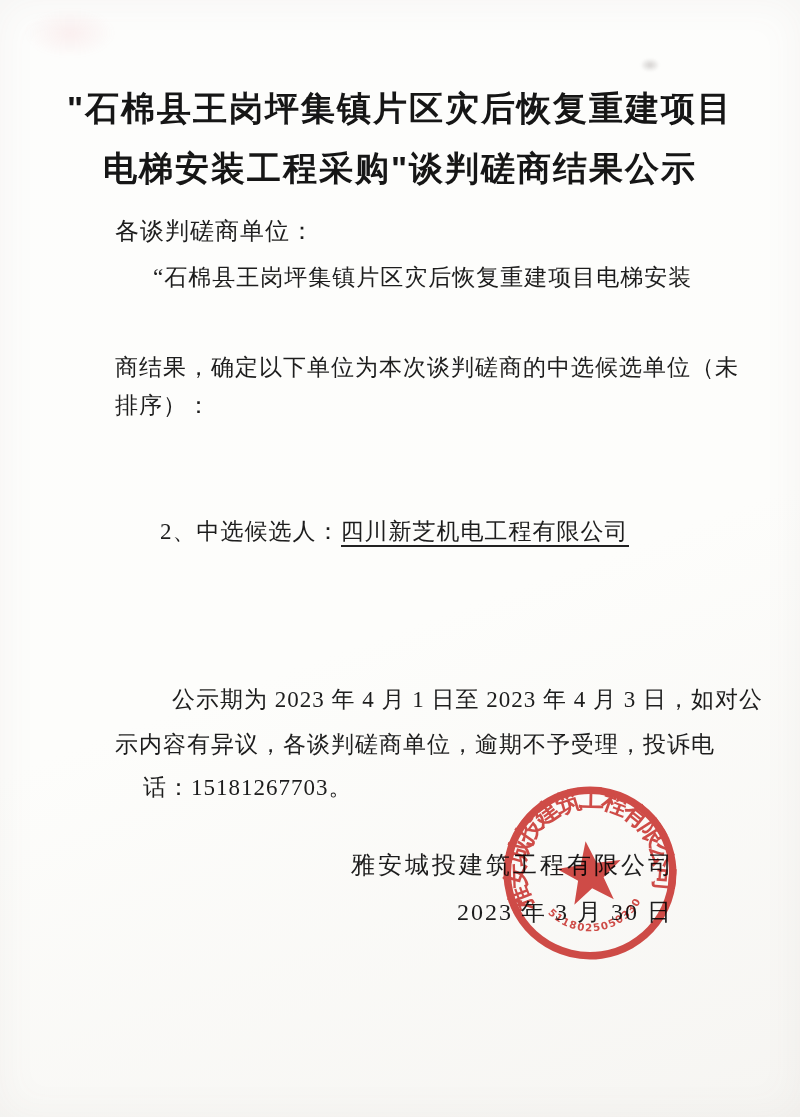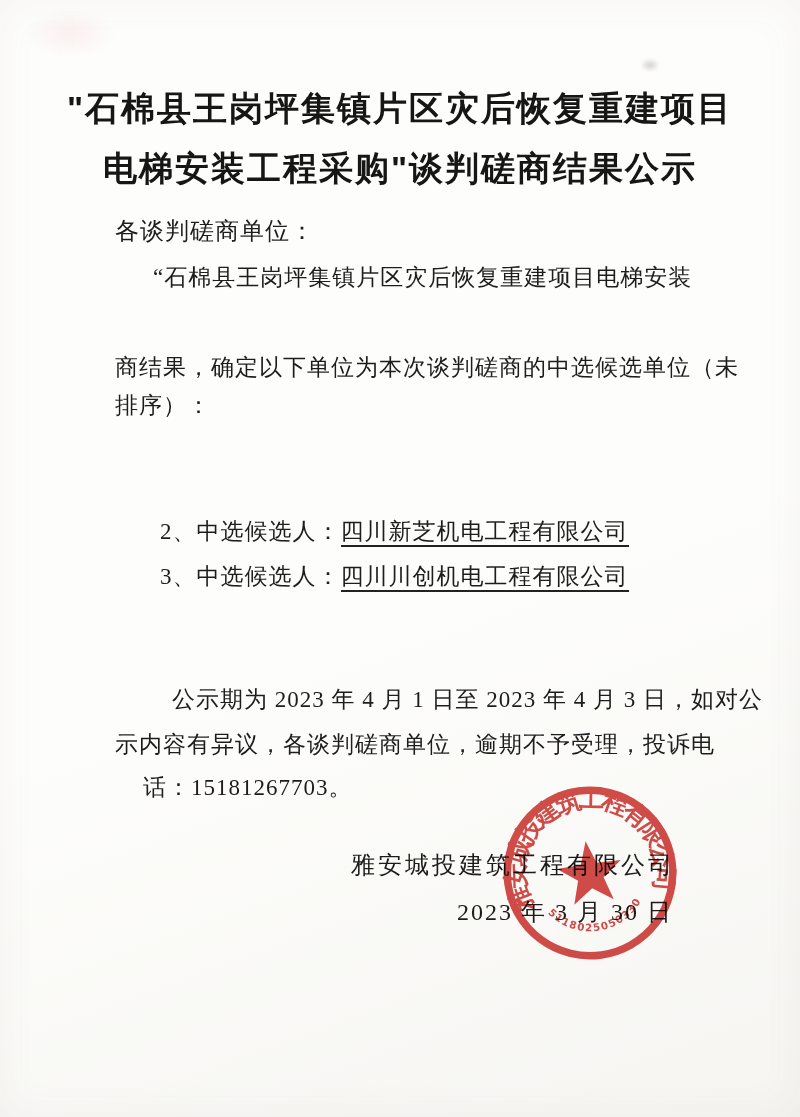--- a/index.html
+++ b/index.html
@@ -77,23 +77,20 @@
 
   <div class="line p1-l1">“石棉县王岗坪集镇片区灾后恢复重建项目电梯安装</div>
 
   <div class="line greeting">各谈判磋商单位：</div>
   <div class="line p1-l3">商结果，确定以下单位为本次谈判磋商的中选候选单位（未</div>
   <div class="line p1-l4">排序）：</div>
 
   <div class="line cand-2">
     <span>2、中选候选人：</span><span class="cand-name">四川新芝机电工程有限公司</span>
   </div>
-  <div class="line cand-3">
-    <span>3、中选候选人：</span><span class="cand-name">四川川创机电工程有限公司</span>
-  </div>
 
   <div class="line p2-l1">公示期为 2023 年 4 月 1 日至 2023 年 4 月 3 日，如对公</div>
   <div class="line p2-l2">示内容有异议，各谈判磋商单位，逾期不予受理，投诉电</div>
   <div class="line p2-l3">话：15181267703。</div>
 
   <div class="sig-company">雅安城投建筑工程有限公司</div>
   <div class="sig-date">2023 年 3 月 30 日</div>
 
   <svg class="seal" viewBox="0 0 200 200">
     <g transform="rotate(-8 100 100)">

